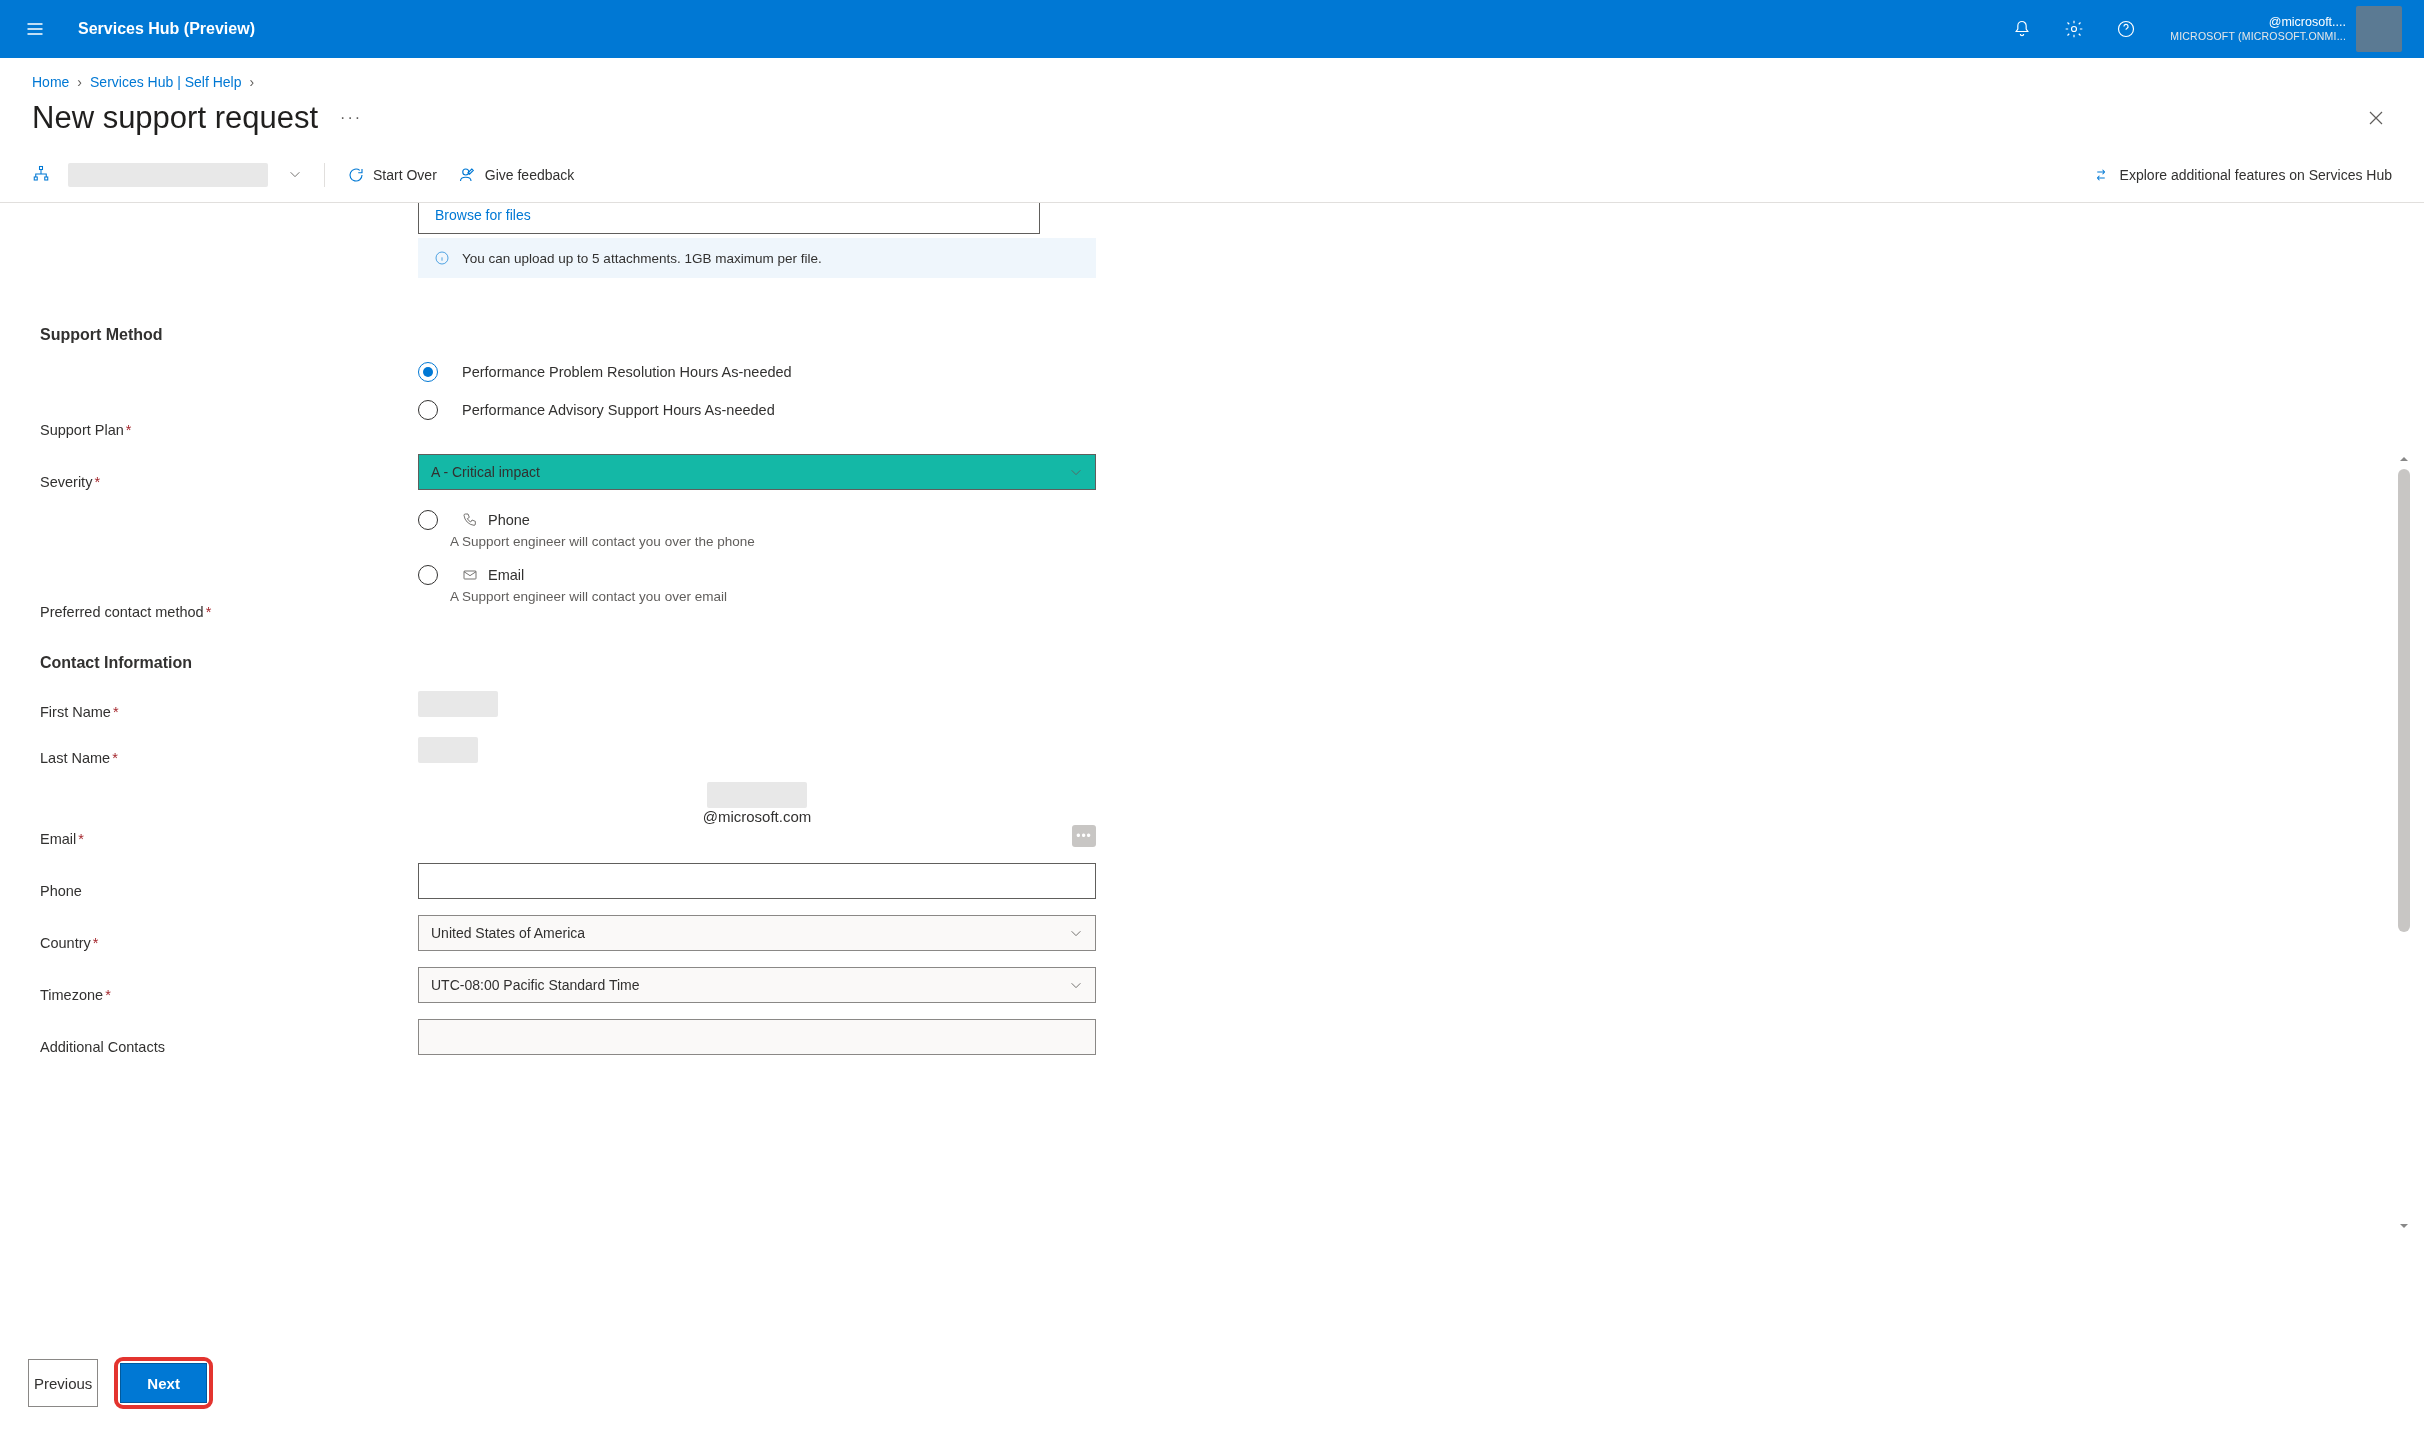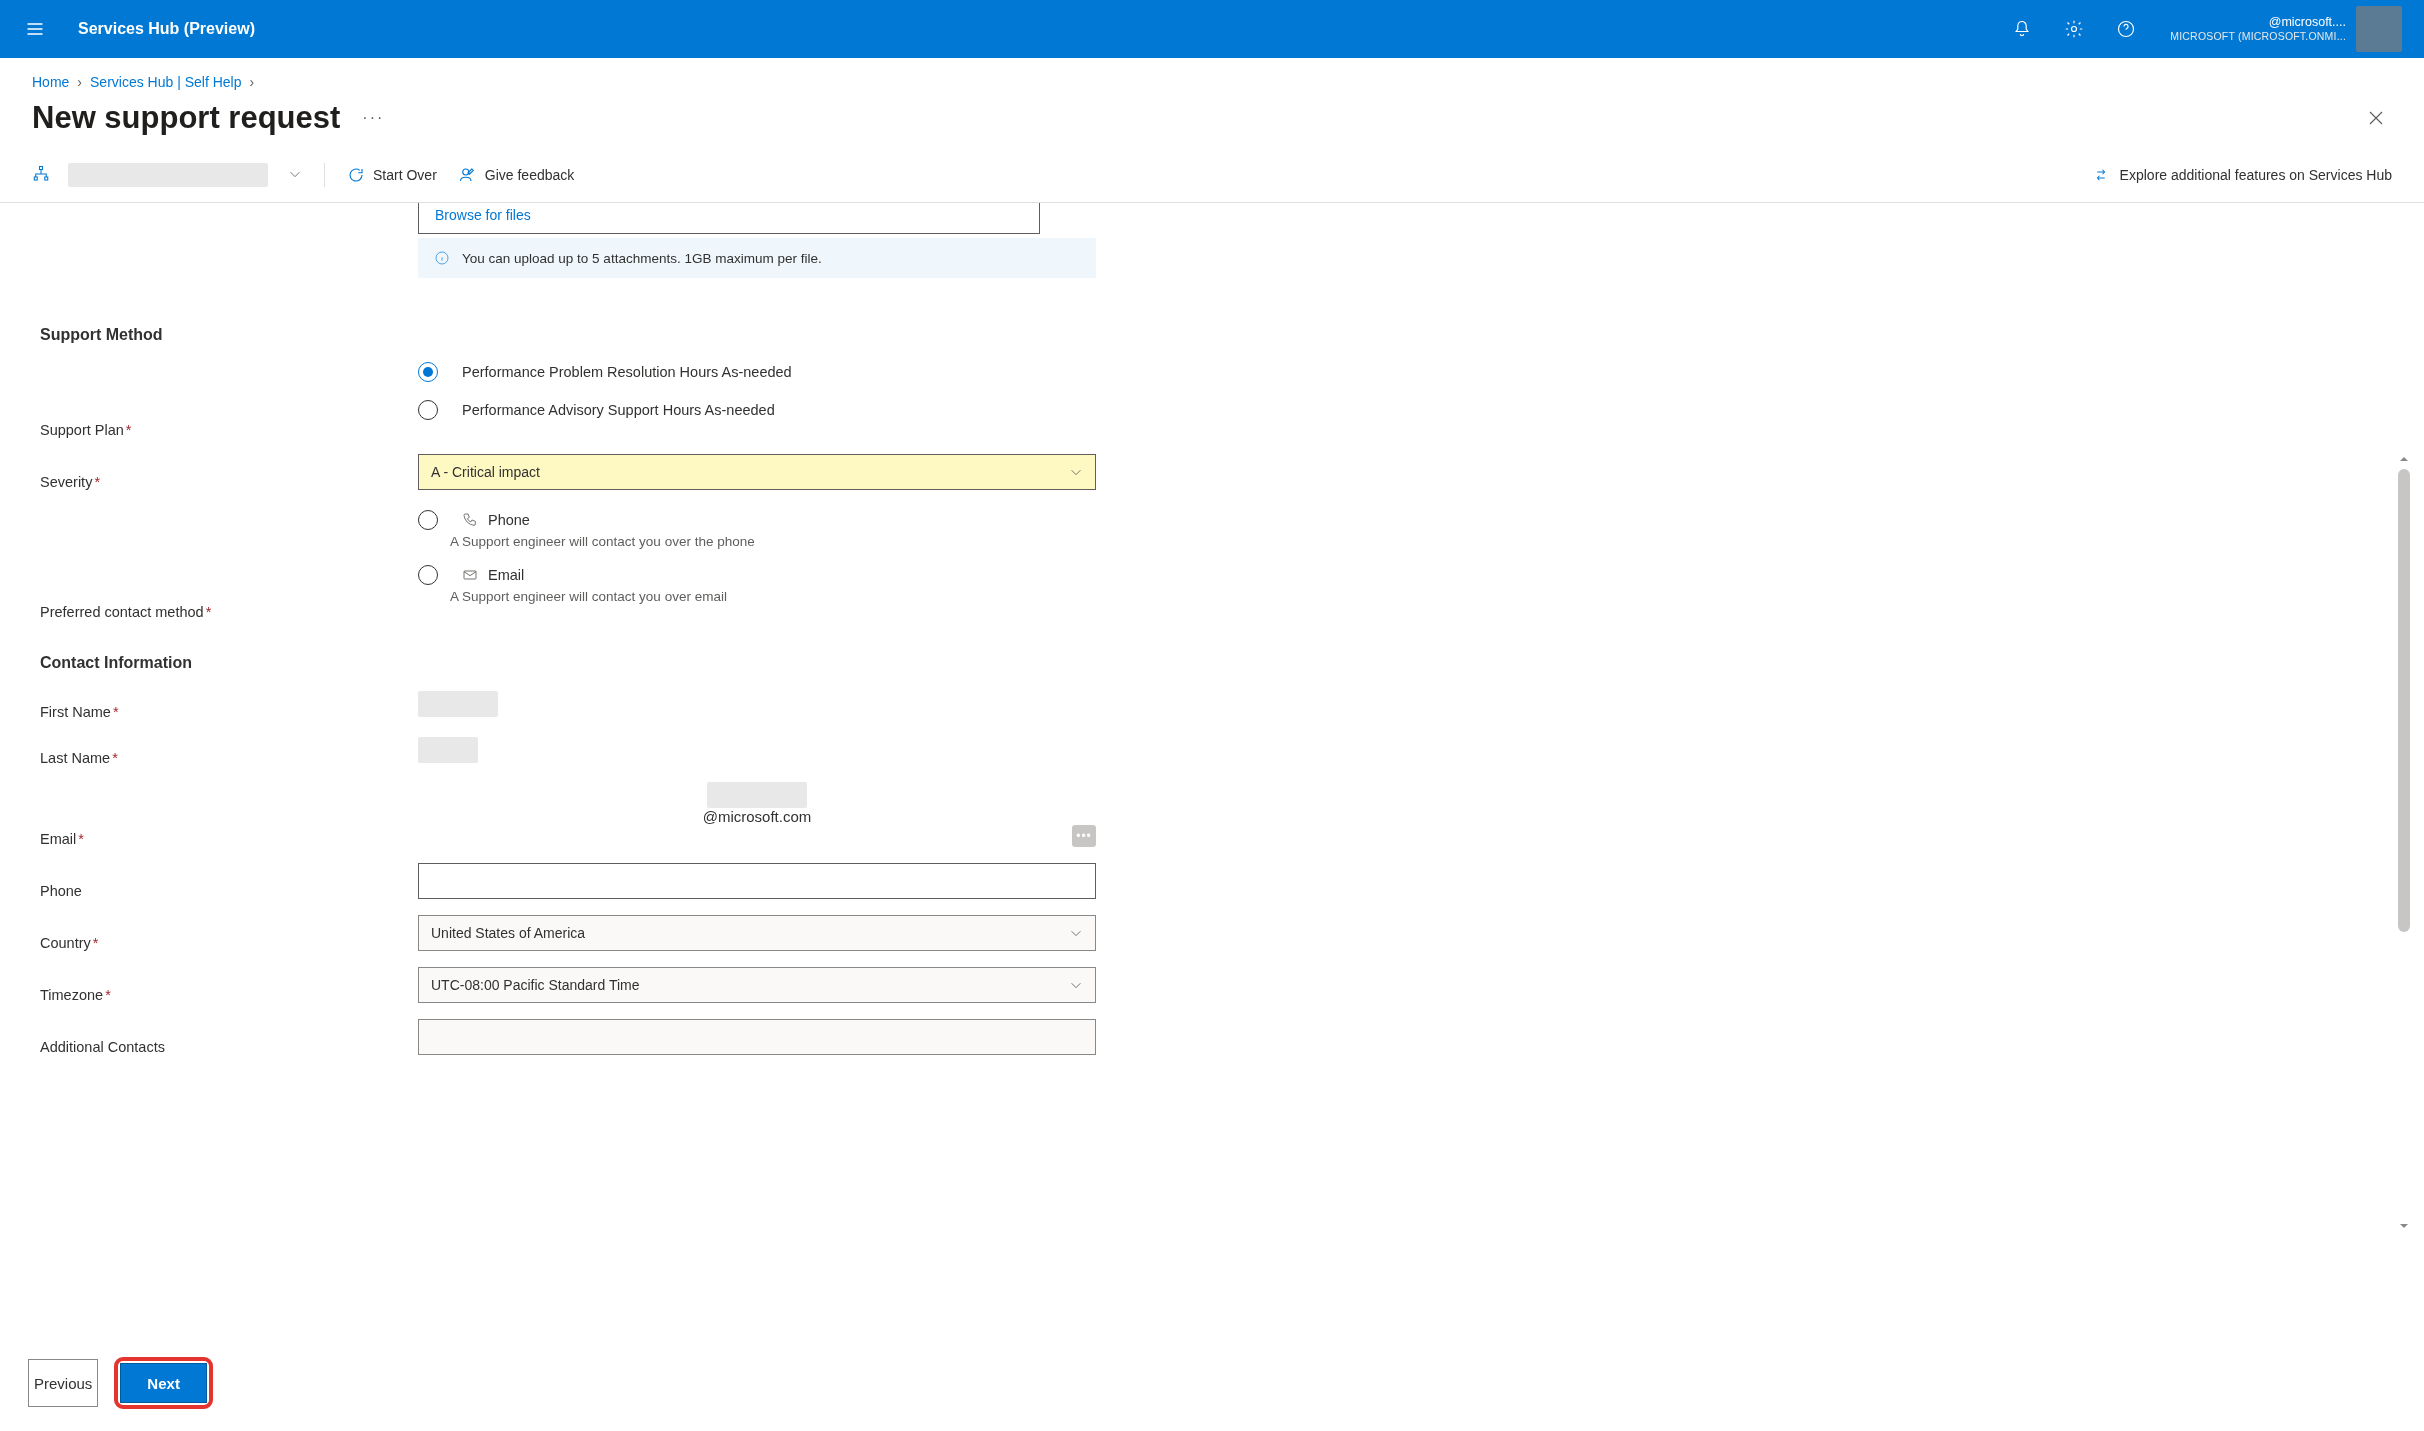--- a/index.html
+++ b/index.html
@@ -39,21 +39,21 @@
   .account-text .line2 { color:#e8e8e8; font-size:10.5px; letter-spacing:.2px;}
   .avatar-box { width:46px; height:46px; background:#5b7a93; border-radius:2px; }
 
   
   .breadcrumbs { padding: 16px 32px 4px; font-size:14px; color:#0078d4; display:flex; align-items:center; gap:8px;}
   .breadcrumbs a { color:#0078d4; text-decoration:none; cursor:pointer;}
   .bc-sep { color:#605e5c; }
   
   
   .page-title-row { display:flex; align-items:center; padding: 6px 32px 18px; }
-  .page-title { font-size:31px; font-weight:700; color:#201f1e; }
+  .page-title { font-size:31px; font-weight:400; color:#201f1e; }
   .title-more { margin-left:18px; color:#605e5c; font-size:16px; letter-spacing:2px; cursor:pointer; padding:0 4px;}
   .page-title-row .spacer { flex:1;}
   .close-x { width:32px; height:32px; display:flex; align-items:center; justify-content:center; cursor:pointer; color:#605e5c;}
   .close-x svg{ width:16px; height:16px; stroke:#605e5c; stroke-width:1.2; fill:none;}
 
   
   .toolbar { display:flex; align-items:center; padding: 8px 32px 14px; gap:18px; border-bottom:1px solid #e1dfdd; font-size:14px;}
   .tb-sitemap-icon svg{ width:18px; height:18px; stroke:#0078d4; fill:none; stroke-width:1.4;}
   .tb-redacted { width:200px; height:24px; background:#e8e8e8; border-radius:2px; }
   .tb-chevron { cursor:pointer; padding:2px;}
@@ -108,21 +108,21 @@
   .radio-wrap-small-gap { margin-bottom: 8px;}
   .radio-outer { width:20px; height:20px; border:1px solid #323130; border-radius:50%; display:flex; align-items:center; justify-content:center; cursor:pointer; flex-shrink:0;}
   .radio-outer.selected { border-color:#0078d4;}
   .radio-inner-dot { width:10px; height:10px; border-radius:50%; background:#0078d4;}
   .radio-label { font-size:14.5px;}
   .radio-sub { font-size:13.5px; color:#605e5c; margin-left:32px; margin-top:-4px; margin-bottom:16px;}
   .radio-with-icon { display:flex; align-items:center; gap:10px;}
   .radio-with-icon svg{ width:16px; height:16px; stroke:#605e5c; fill:none; stroke-width:1.3;}
 
   .select-box {
-    width:100%; height:36px; border:1px solid #605e5c; background:#fef9c3;
+    width:100%; height:36px; border:1px solid #605e5c; background:#14b8a6;
     display:flex; align-items:center; padding:0 12px; font-size:14px; cursor:pointer;
     justify-content:space-between;
   }
   .select-box.shaded { background:#faf9f8; border-color:#8a8886;}
   .select-box svg{ width:14px;height:14px; stroke:#605e5c; fill:none;}
 
   .text-input {
     width:100%; height:36px; border:1px solid #605e5c; background:#fff;
     padding:0 10px; font-size:14px;
   }

